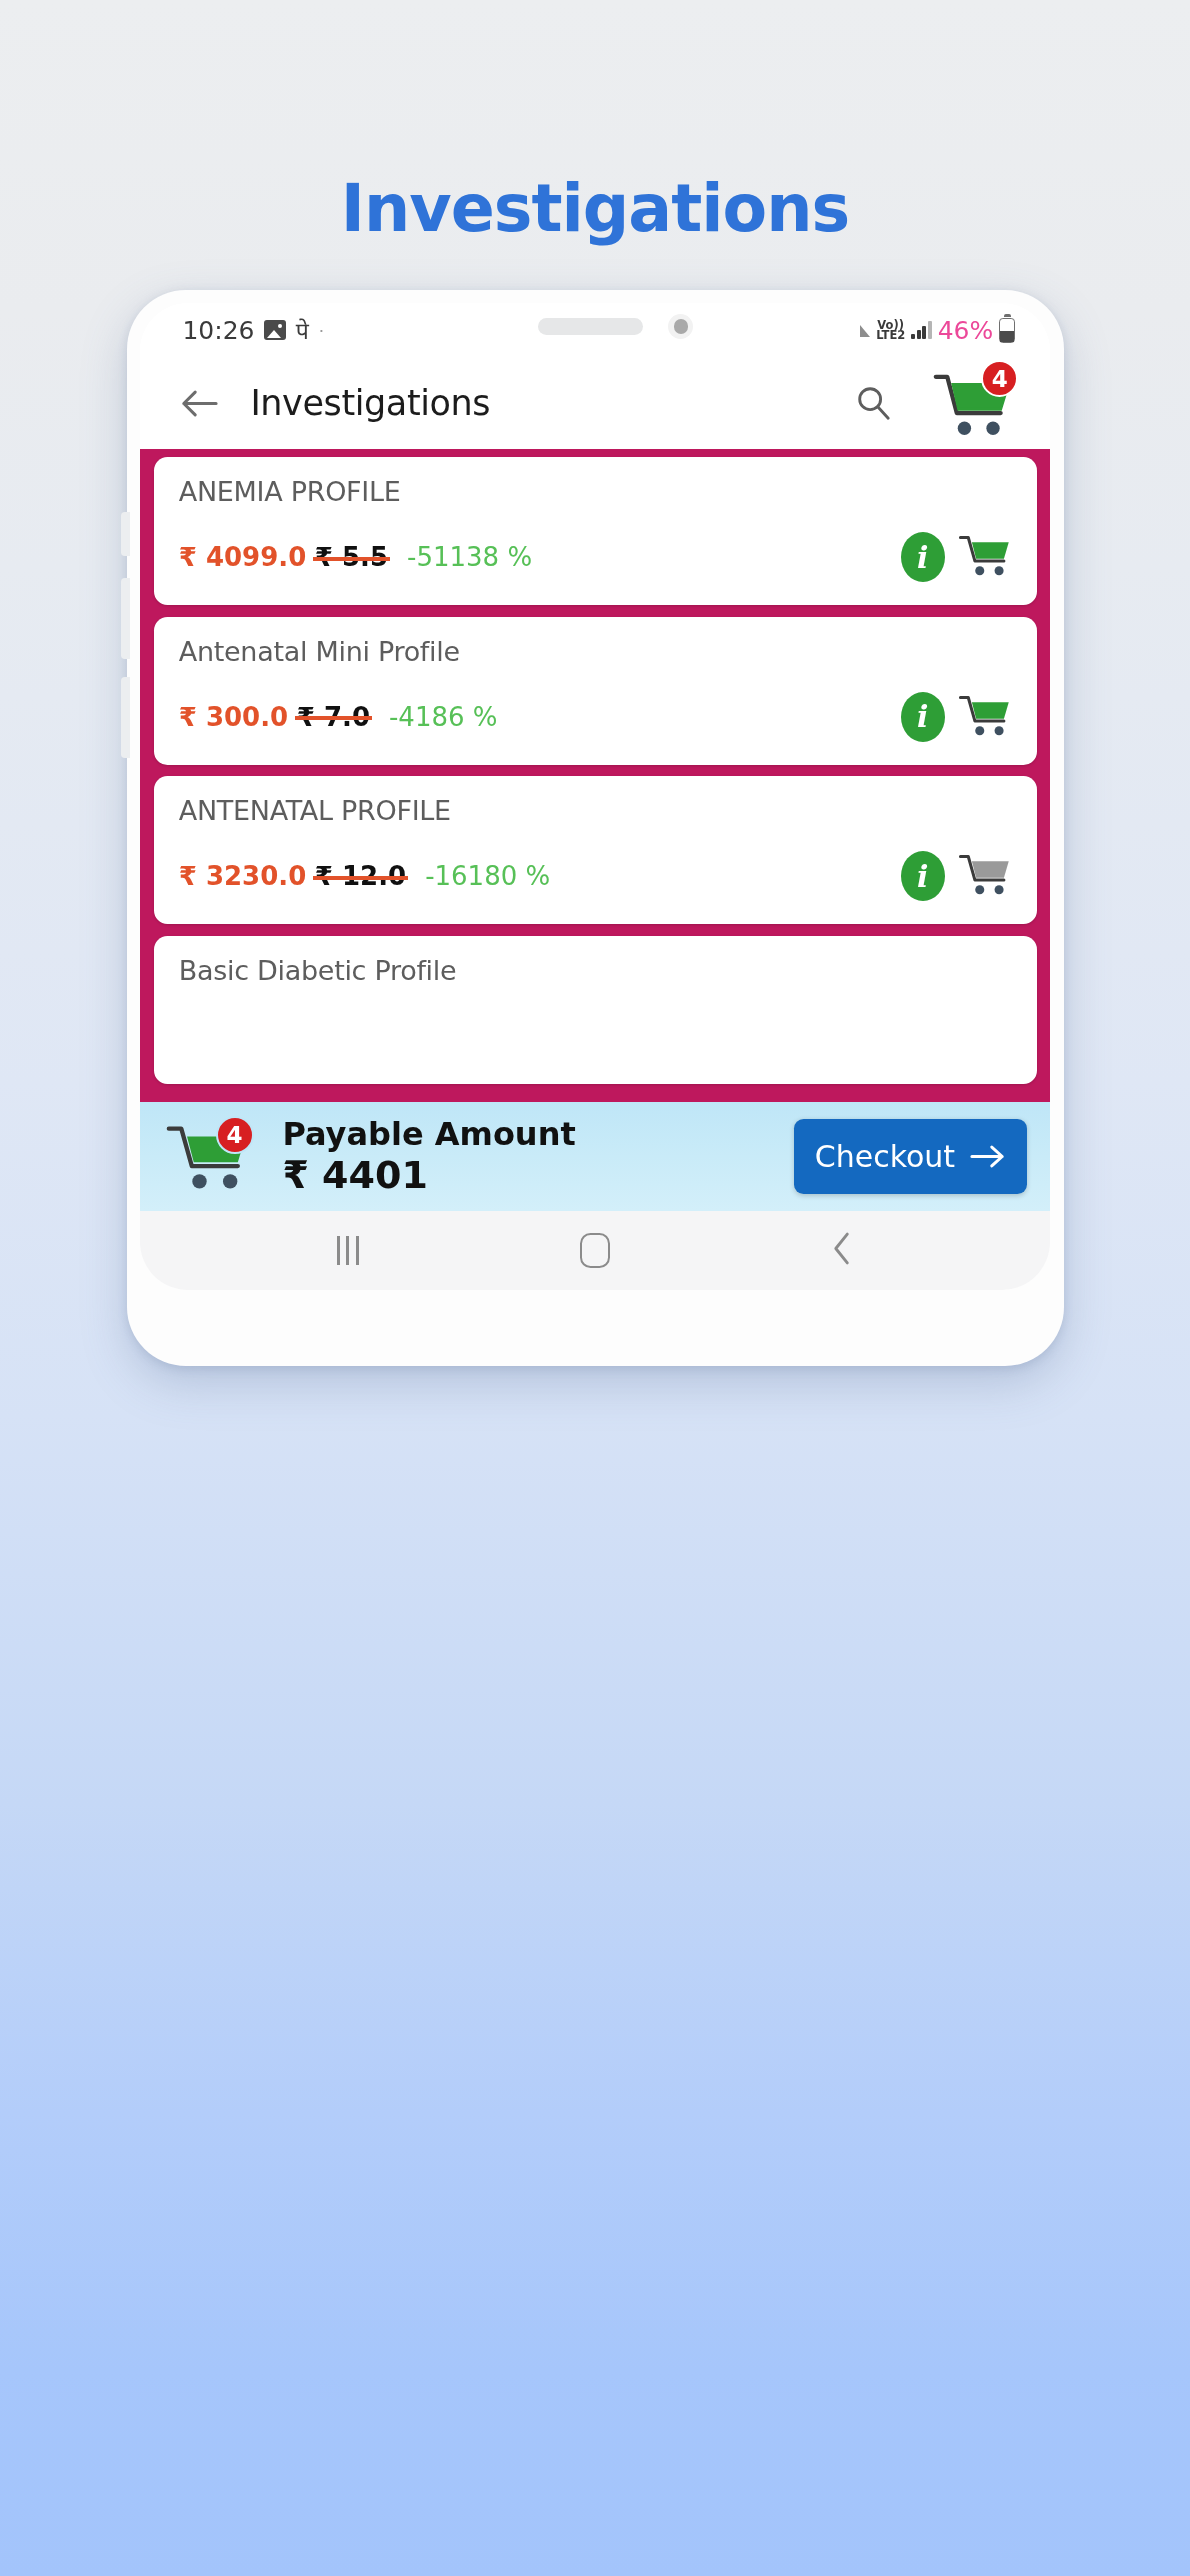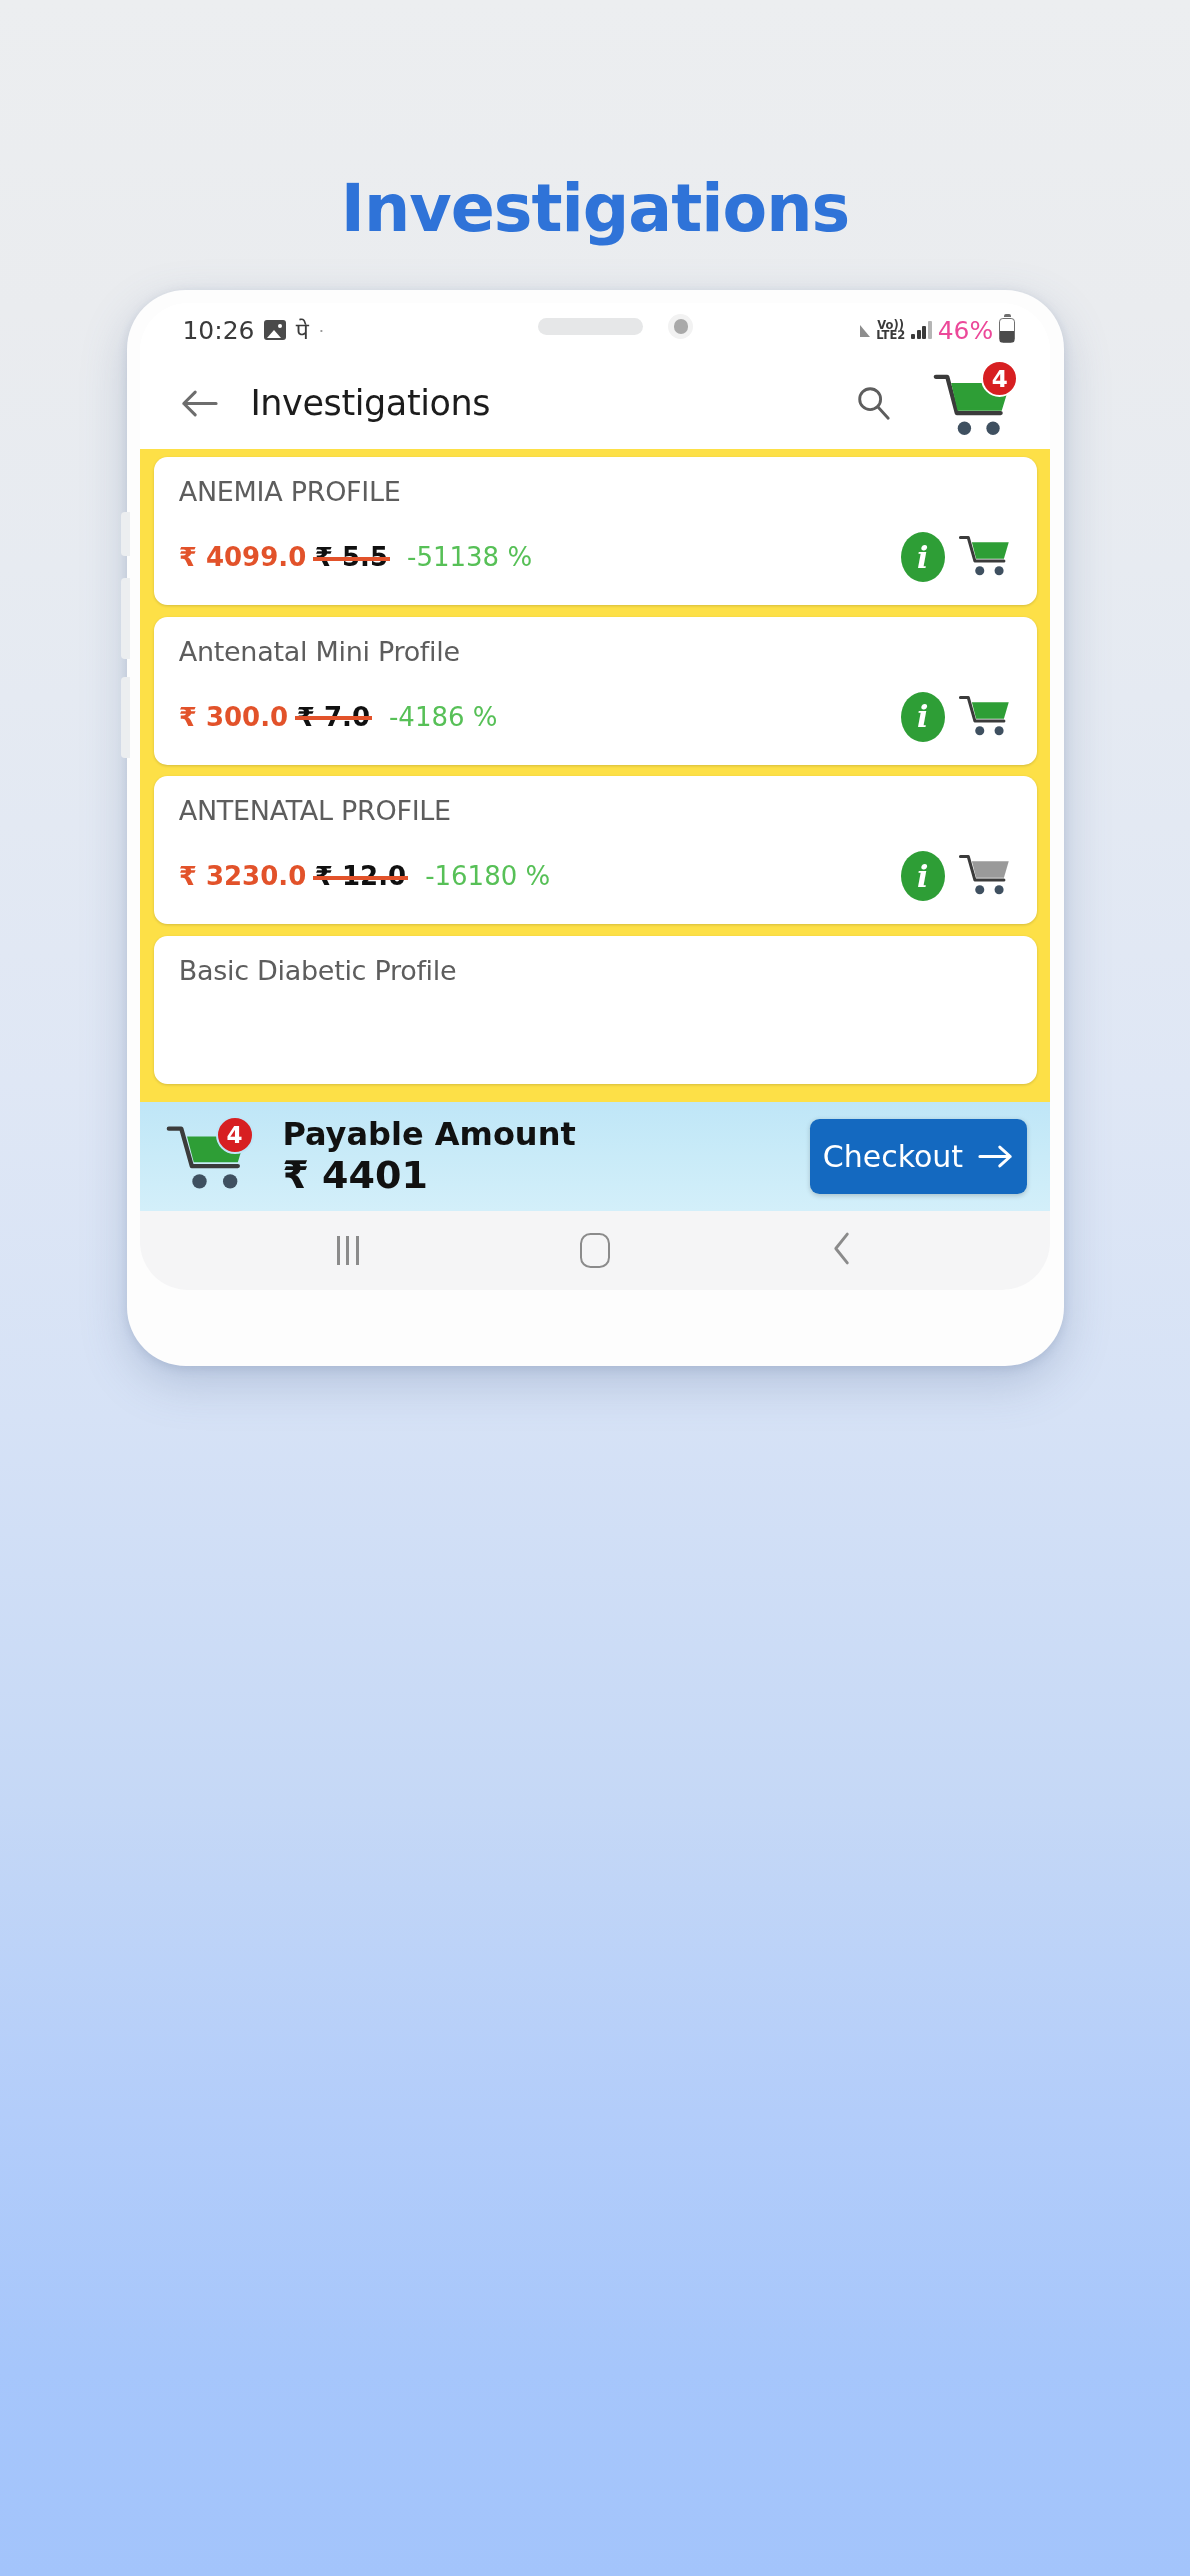--- a/index.html
+++ b/index.html
@@ -206,21 +206,21 @@
   }
   .tab.active {
     background: #0f62c0;
     border-color: #0f62c0;
     color: #0a0d10;
   }
 
   
   .list {
     flex: 1 1 auto;
-    background: #fde047;
+    background: #be185d;
     padding: 7.7px 0 0;
     overflow: hidden;
     position: relative;
   }
   .card {
     margin: 0 13.4px 11.5px;
     background: #ffffff;
     border-radius: 13.4px;
     box-shadow: 0 1px 2.9px rgba(0,0,0,0.16);
     padding: 19px 25px 13.4px;
@@ -293,21 +293,21 @@
   }
   .bb-texts { margin-left: 25px; line-height: 1.18; }
   .bb-label { font-size: 32px; color:#111; font-weight: 600; font-family:"DejaVu Sans", sans-serif; }
   .bb-amount { font-size: 38px; color:#111; font-weight: 600; font-family:"DejaVu Sans", sans-serif; }
   .checkout {
     margin-left:auto;
     background:#1469c0;
     color:#fff;
     border-radius: 9.6px;
     height: 75px;
-    padding: 0 13px;
+    padding: 0 21px;
     display:flex; align-items:center; gap: 15.3px;
     font-size: 30px;
     font-family:"DejaVu Sans", sans-serif;
     box-shadow: 0 1.9px 4.8px rgba(0,0,0,0.18);
   }
 
   
   .navbar {
     flex: 0 0 auto;
     height: 79px;

